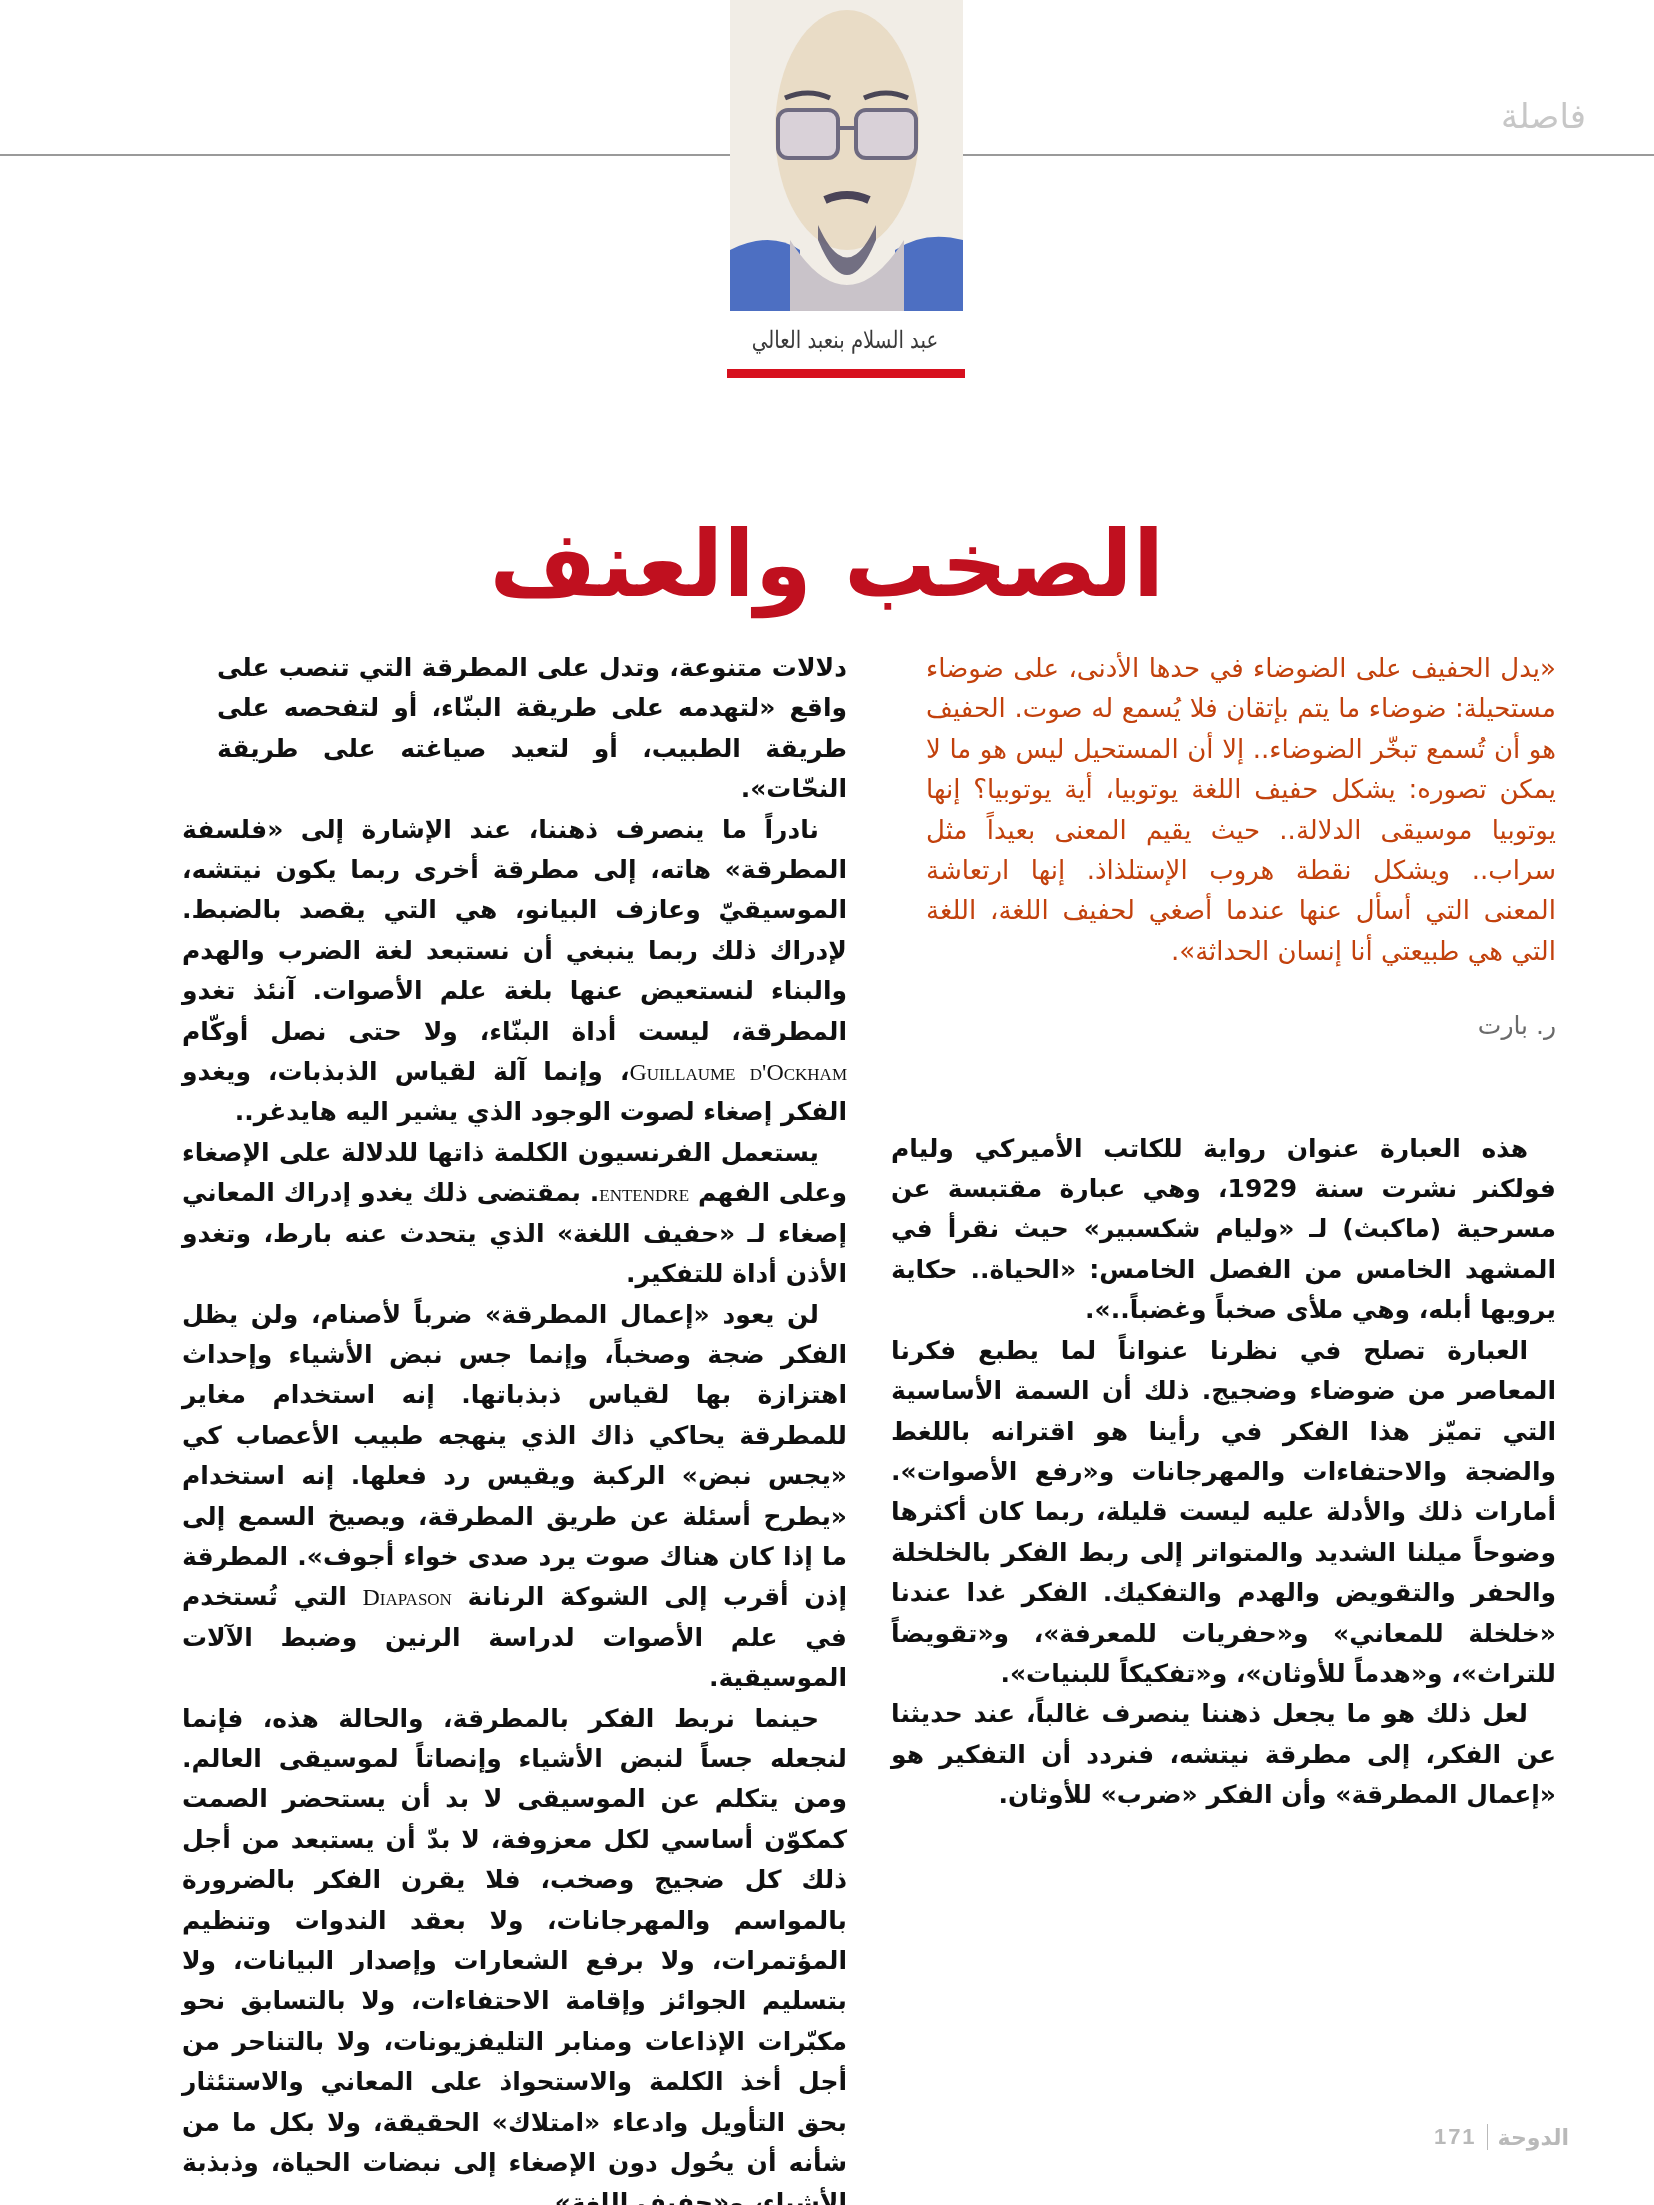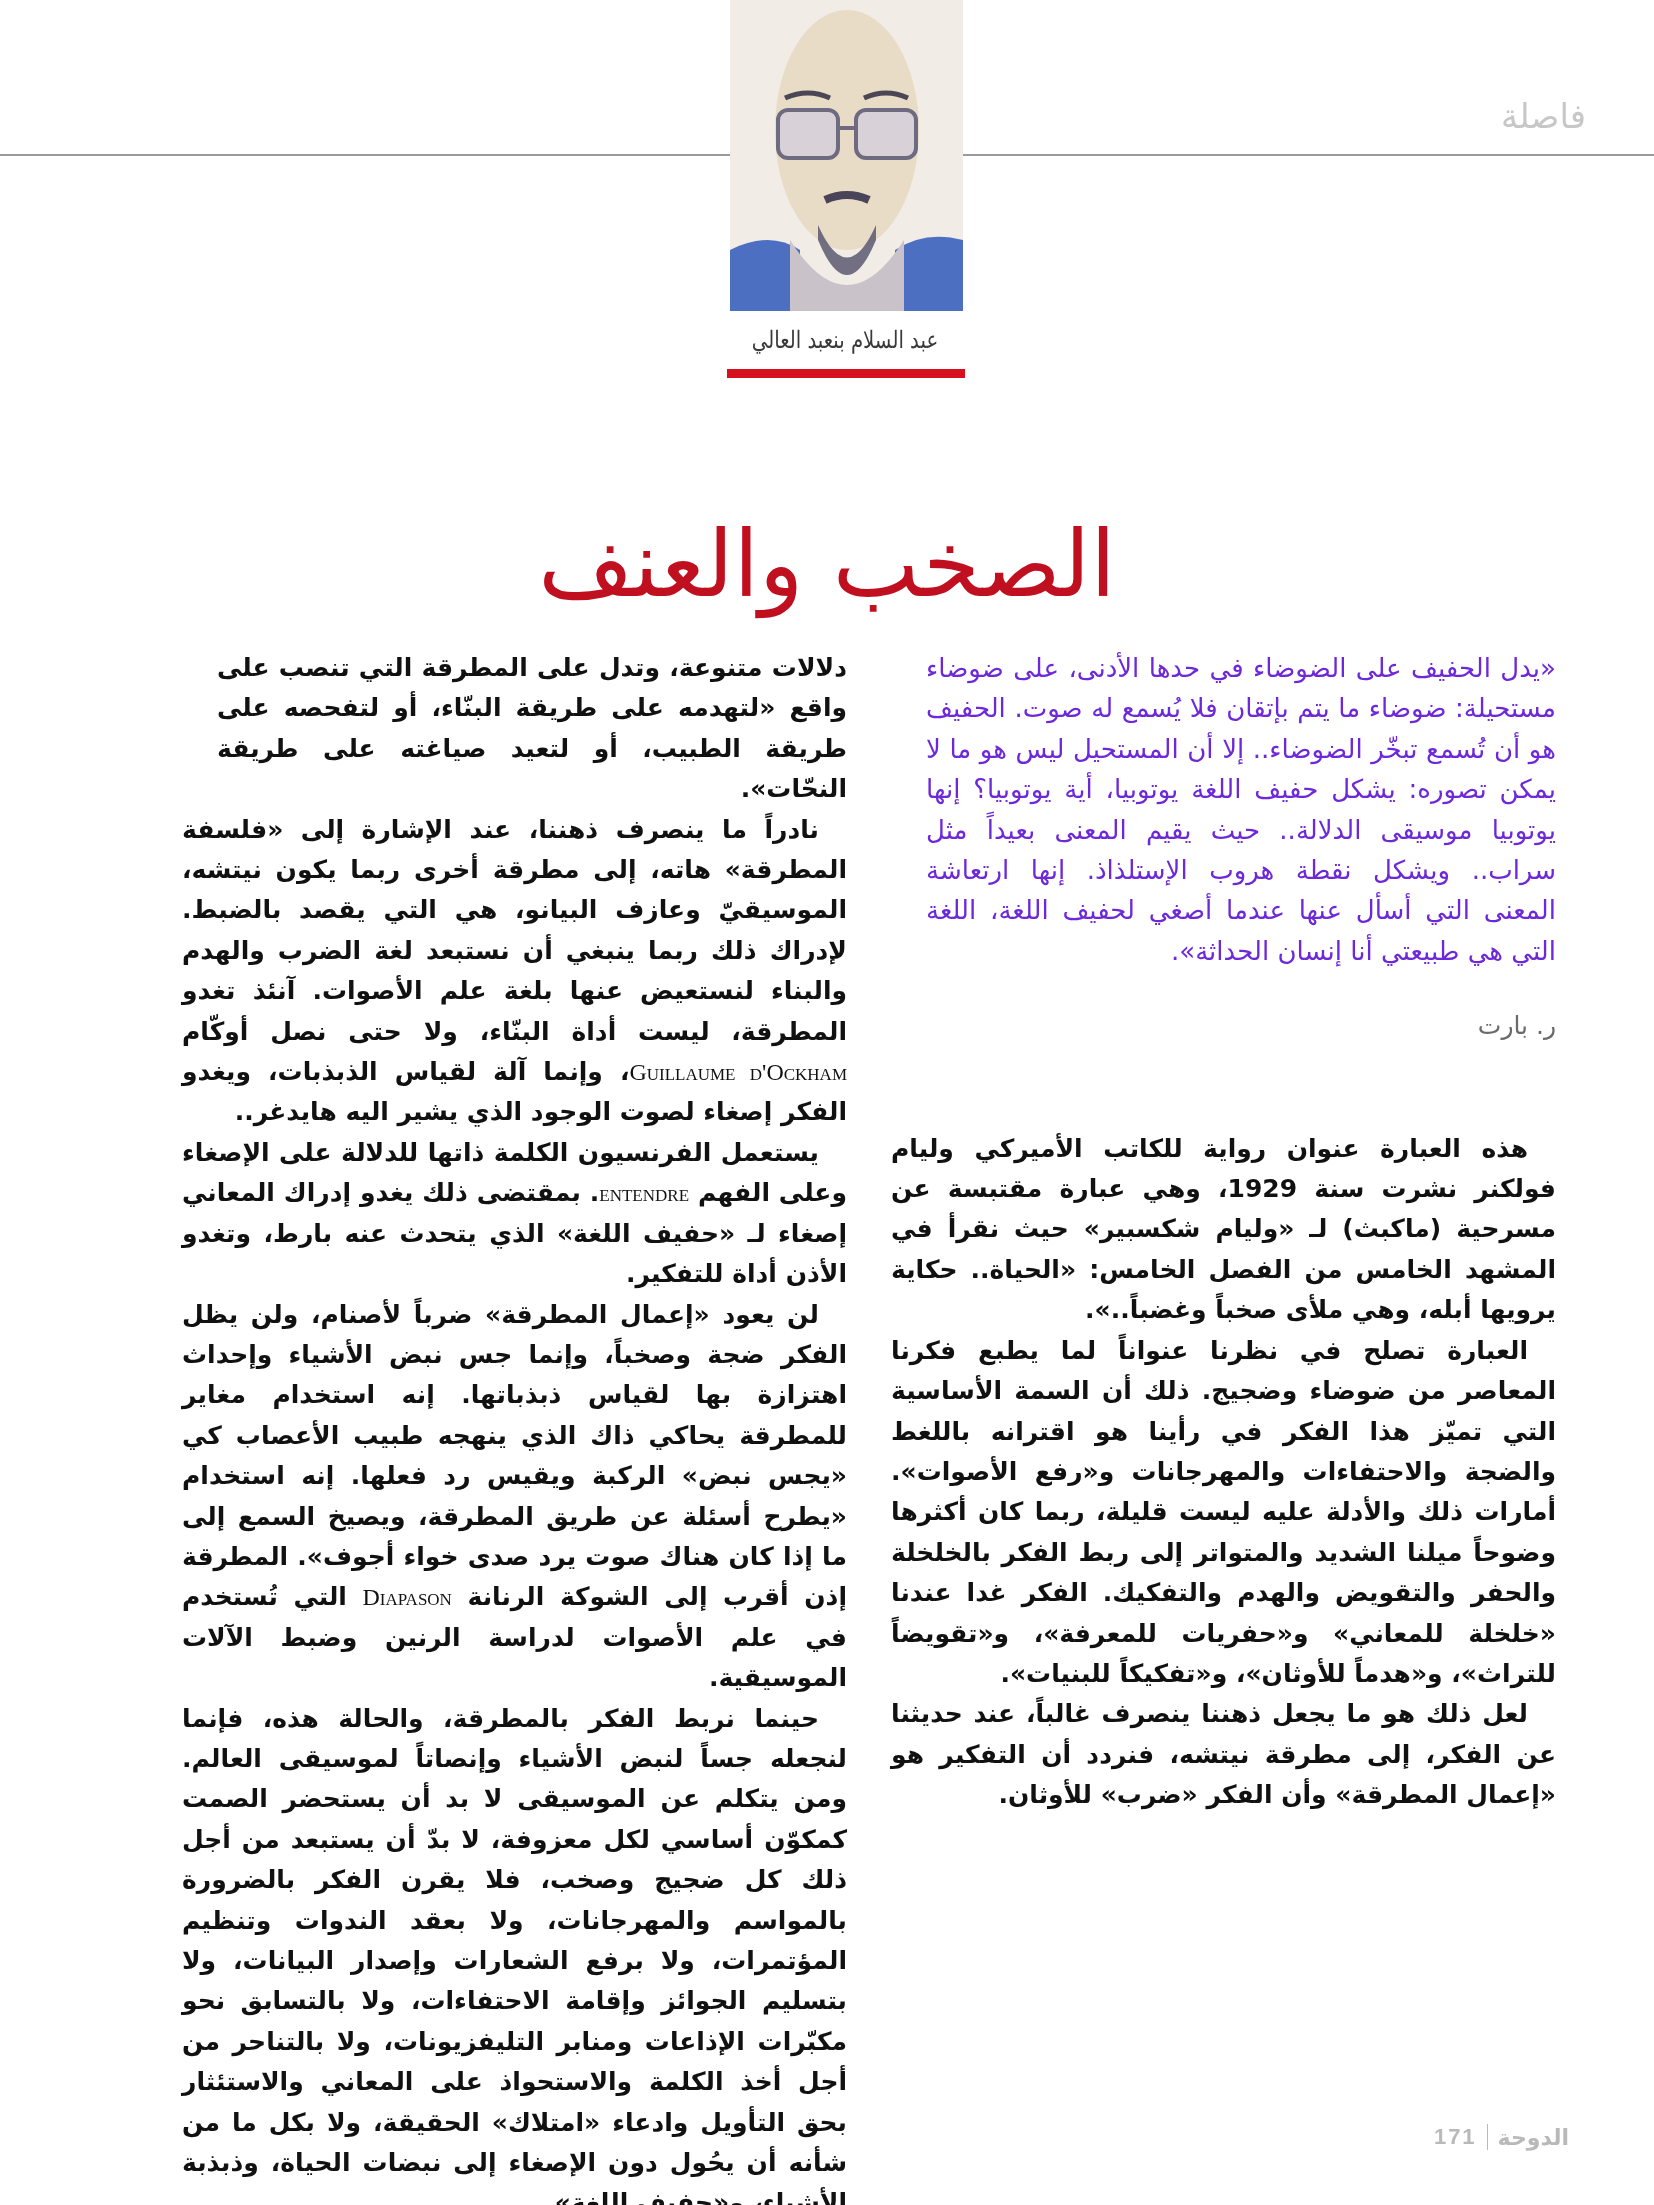--- a/index.html
+++ b/index.html
@@ -65,21 +65,21 @@
       background: #d7101e;
     }
     .article-title {
       position: absolute;
       left: 0;
       right: 0;
       top: 452px;
       text-align: center;
       font-family: "DejaVu Sans", sans-serif;
       font-size: 92px;
-      font-weight: normal;
+      font-weight: bold;
       color: #c0101f;
       line-height: 1.1;
     }
     .column {
       position: absolute;
       top: 648px;
       width: 665px;
       font-size: 25px;
       line-height: 40.4px;
       text-align: justify;
@@ -87,21 +87,21 @@
     }
     .col-right { right: 98px; }
     .col-left { left: 182px; }
     .column p {
       margin: 0;
       text-indent: 28px;
       font-weight: bold;
     }
     .column p.no-indent { text-indent: 0; margin-left: 35px; }
     .epigraph {
-      color: #6d28d9;
+      color: #c2410c;
       font-weight: normal;
       font-size: 26px;
       line-height: 40.4px;
     }
     .epigraph p { font-weight: normal !important; text-indent: 0 !important; }
     .epigraph-source {
       margin-top: 35px;
       color: #6a6a6a;
       font-size: 25px;
       font-weight: normal;

